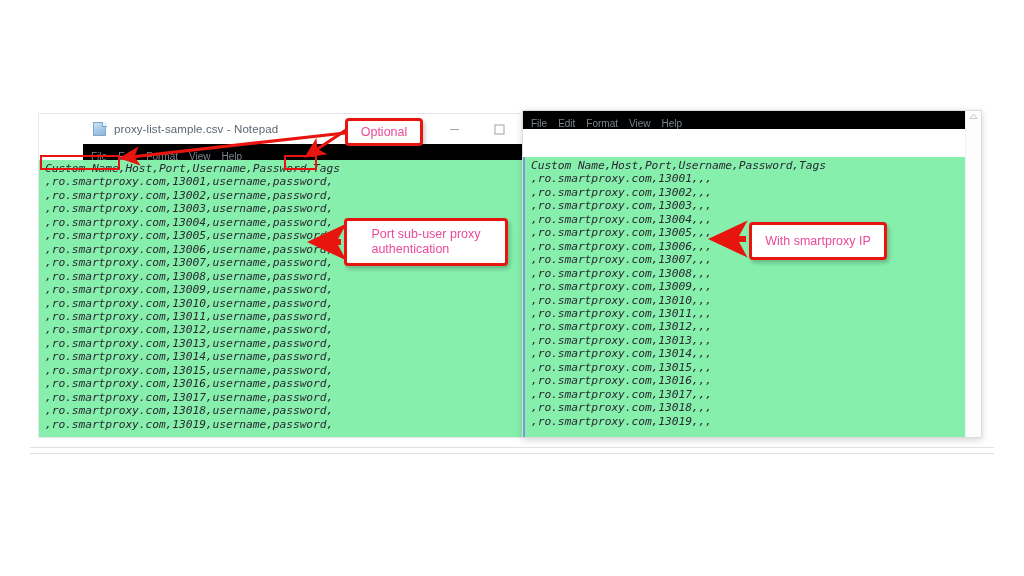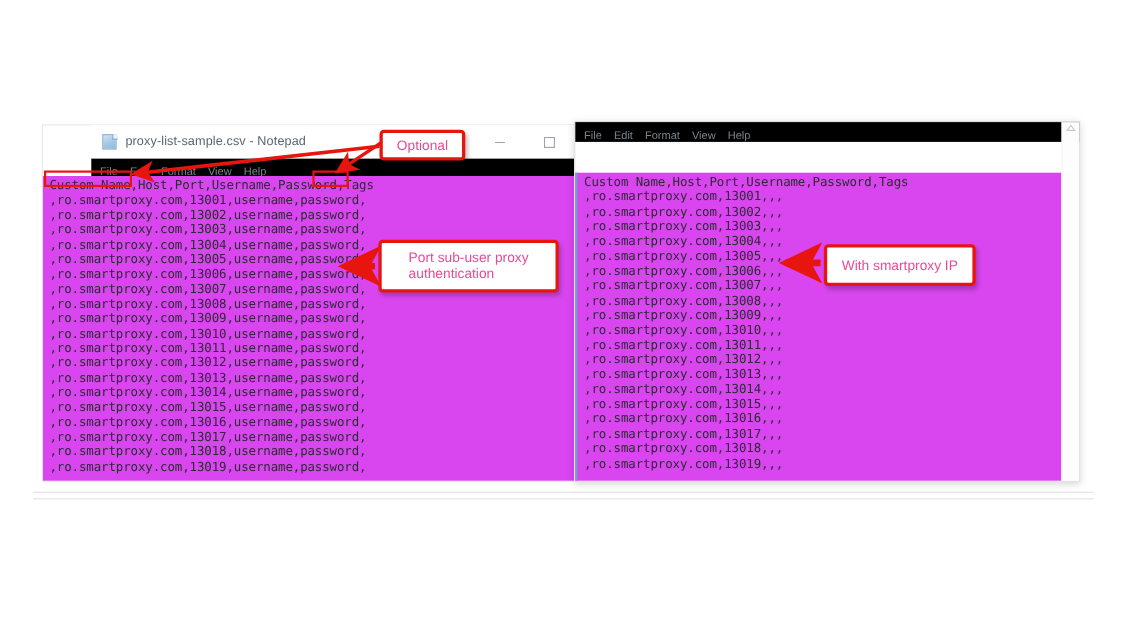--- a/index.html
+++ b/index.html
@@ -91,22 +91,23 @@
   .np-menu-item {
     font-size: 10px;
     color: #7c858f;
     white-space: nowrap;
   }
 
   .np-body {
     position: absolute;
     left: 0; right: 0;
     top: 48px; bottom: 0;
-    background: #d946ef;
+    background: #86efac;
     overflow: hidden;
+    font-style: italic;
   }
   .np-text {
     font-family: "DejaVu Sans Mono", monospace;
     font-size: 11.3px;
     line-height: 13.45px;
     color: #2b2b33;
     white-space: pre;
     padding: 2px 0 0 6px;
     letter-spacing: -0.1px;
   }

